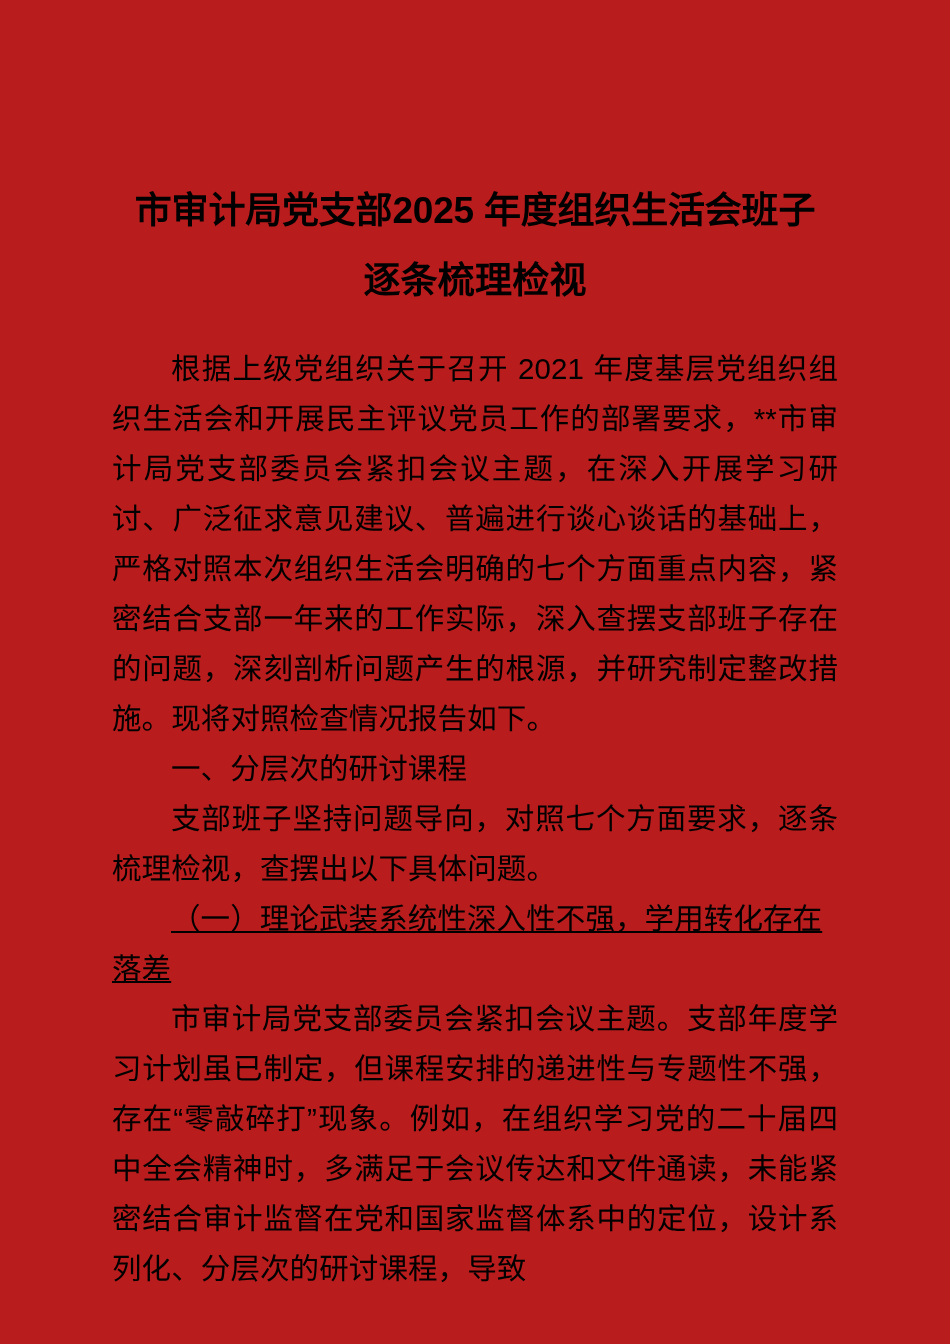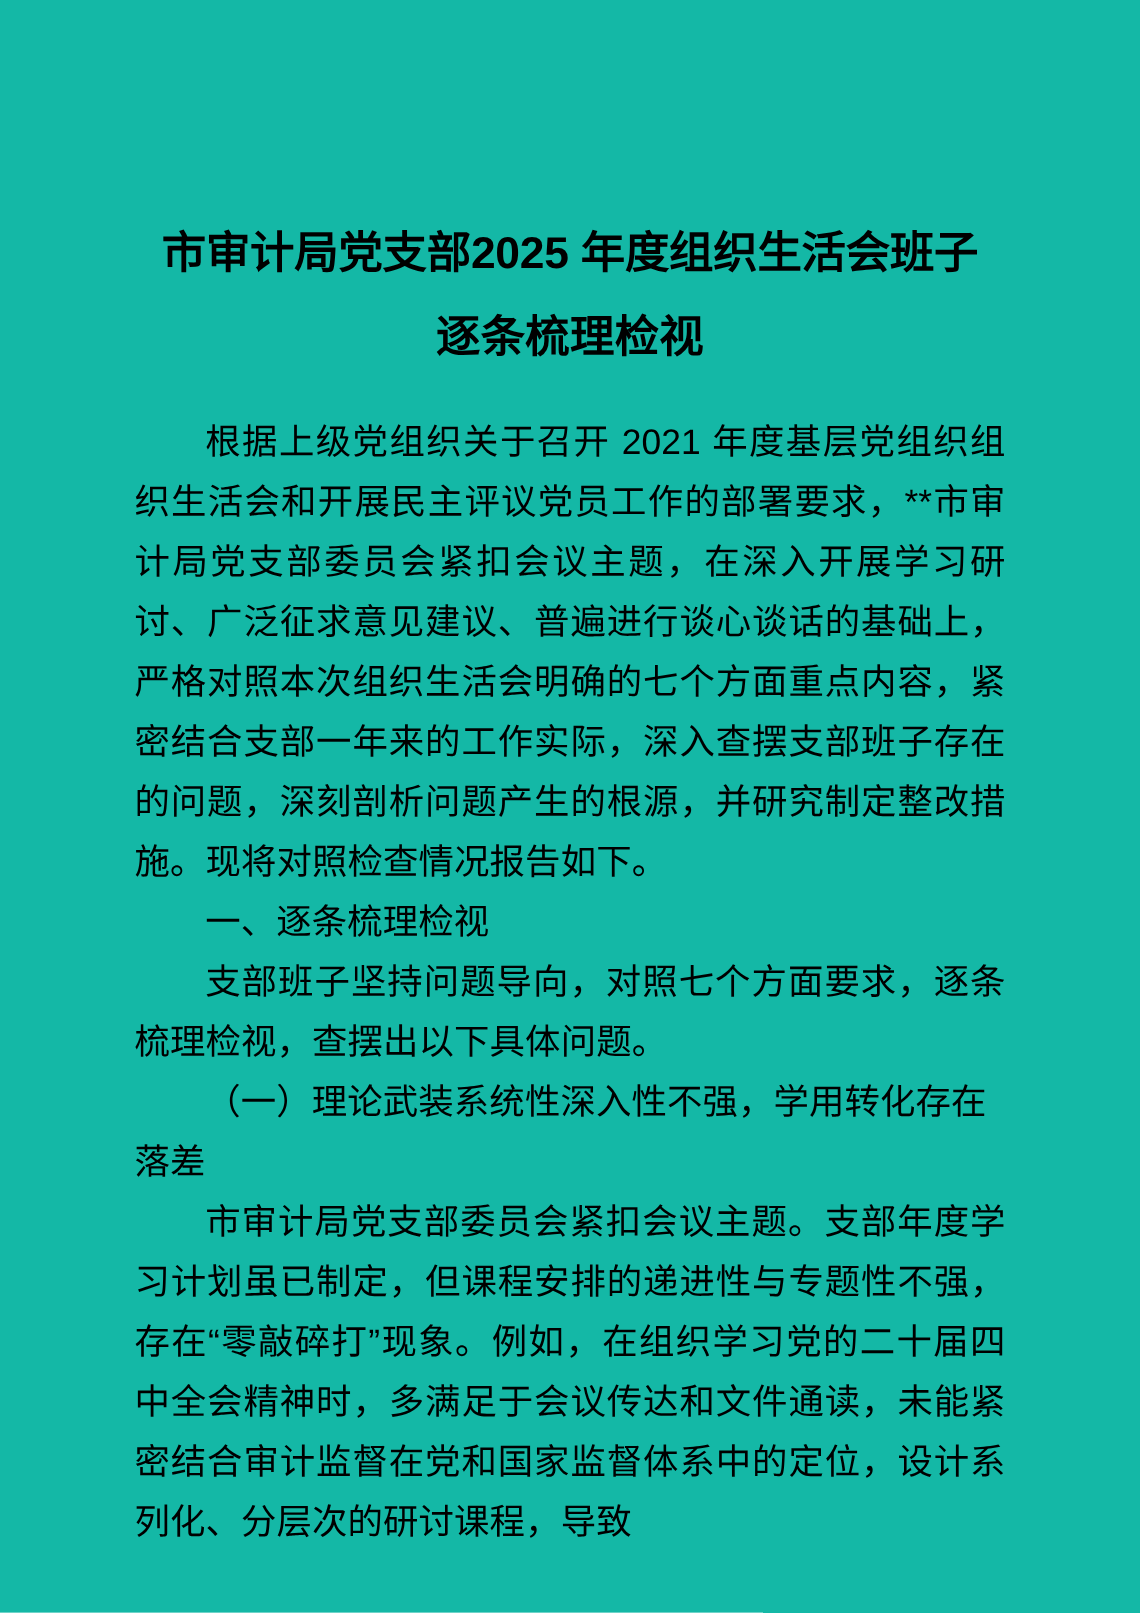--- a/index.html
+++ b/index.html
@@ -6,21 +6,21 @@
   html, body {
     margin: 0;
     padding: 0;
     background: #ffffff;
   }
 
   .page {
     position: relative;
     width: 950px;
     height: 1344px;
-    background: #14b8a6;
+    background: #b91c1c;
     overflow: hidden;
     box-sizing: border-box;
     font-family: "Liberation Sans", "DejaVu Sans", sans-serif;
     color: #000000;
     -webkit-font-smoothing: antialiased;
   }
 
   .content {
     position: absolute;
     left: 112px;
@@ -75,38 +75,39 @@
     color: #000000;
   }
 
   p.heading-l2 {
     margin: 0;
     font-size: 29.5px;
     line-height: 50px;
     text-indent: 2em;
     letter-spacing: 0.1px;
     color: #000000;
+    text-decoration: underline;
   }
 </style>
 </head>
 <body>
 
 <div class="page">
   <div class="content">
 
     <h1 class="doc-title">
       <span class="title-line title-line-1">市审计局党支部2025 年度组织生活会班子</span>
       <span class="title-line title-line-2">逐条梳理检视</span>
     </h1>
 
     <div class="body-block">
 
       <p class="para">根据上级党组织关于召开 2021 年度基层党组织组织生活会和开展民主评议党员工作的部署要求，**市审计局党支部委员会紧扣会议主题，在深入开展学习研讨、广泛征求意见建议、普遍进行谈心谈话的基础上，严格对照本次组织生活会明确的七个方面重点内容，紧密结合支部一年来的工作实际，深入查摆支部班子存在的问题，深刻剖析问题产生的根源，并研究制定整改措施。现将对照检查情况报告如下。</p>
 
-      <p class="heading-l1">一、逐条梳理检视</p>
+      <p class="heading-l1">一、分层次的研讨课程</p>
 
       <p class="para">支部班子坚持问题导向，对照七个方面要求，逐条梳理检视，查摆出以下具体问题。</p>
 
       <p class="heading-l2">（一）理论武装系统性深入性不强，学用转化存在落差</p>
 
       <p class="para">市审计局党支部委员会紧扣会议主题。支部年度学习计划虽已制定，但课程安排的递进性与专题性不强，存在“零敲碎打”现象。例如，在组织学习党的二十届四中全会精神时，多满足于会议传达和文件通读，未能紧密结合审计监督在党和国家监督体系中的定位，设计系列化、分层次的研讨课程，导致</p>
 
     </div>
   </div>
 </div>

